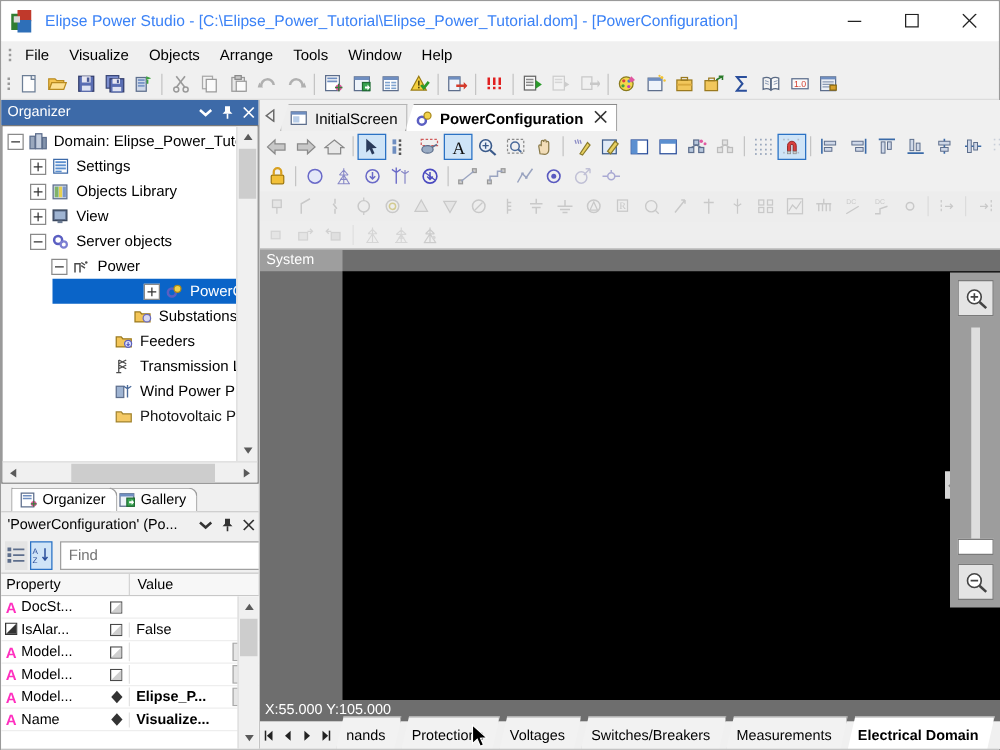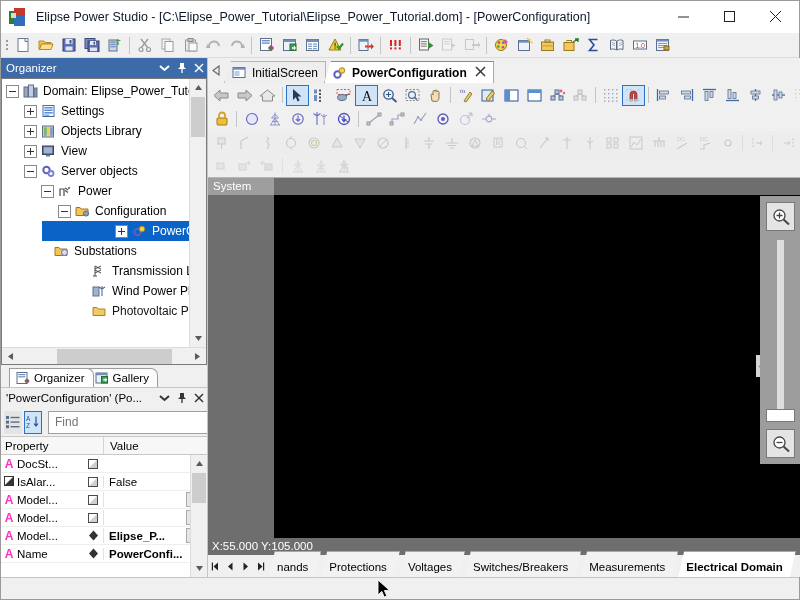--- a/index.html
+++ b/index.html
@@ -15,21 +15,21 @@
          border:1px solid #9a9a9a; }
 
   
   .titlebar { height:32px; background:#ffffff; display:flex; align-items:center;
               position:relative; }
   .app-icon { width:18px; height:18px; margin-left:8px; position:relative; flex:0 0 auto; }
   .app-icon .sq1{position:absolute;left:0;top:3px;width:9px;height:13px;background:#2f7d32;}
   .app-icon .sq2{position:absolute;left:5px;top:0px;width:11px;height:9px;background:#c0392b;}
   .app-icon .sq3{position:absolute;left:5px;top:8px;width:11px;height:10px;background:#2e6fb8;}
   .app-icon .sq4{position:absolute;left:2px;top:5px;width:5px;height:5px;background:#d8d8d8;}
-  .title-text { margin-left:9px; font-size:12.5px; color:#0f172a; white-space:nowrap; }
+  .title-text { margin-left:9px; font-size:12.5px; color:#3b82f6; white-space:nowrap; }
   .winbtns { position:absolute; right:0; top:0; height:32px; display:flex; }
   .winbtn { width:46px; height:32px; display:flex; align-items:center;
             justify-content:center; }
   .winbtn svg { display:block; }
 
   
   .menubar { height:22px; background:#f0f0f0; display:flex; align-items:center;
              padding-left:3px; }
   .gripdots { width:8px; height:18px; display:flex; flex-direction:column;
               justify-content:center; align-items:center; gap:2px; }
@@ -238,20 +238,34 @@
       </div>
       <div class="winbtn">
         <svg width="12" height="12">
             <line x1="0" y1="0" x2="11" y2="11" stroke="#222" stroke-width="1"></line>
             <line x1="11" y1="0" x2="0" y2="11" stroke="#222" stroke-width="1"></line>
           </svg>
       </div>
     </div>
   </div>
 
+  <div class="menubar">
+    <div class="gripdots">
+        <i></i>
+        <i></i>
+        <i></i>
+      </div>
+    <div class="menu-item">File</div>
+    <div class="menu-item">Visualize</div>
+    <div class="menu-item">Objects</div>
+    <div class="menu-item">Arrange</div>
+    <div class="menu-item">Tools</div>
+    <div class="menu-item">Window</div>
+    <div class="menu-item">Help</div>
+  </div>
 
   <div class="toolbar-main">
     <div class="gripdots">
         <i></i>
         <i></i>
         <i></i>
       </div>
 
     <div class="tb-btn">
       <svg width="16" height="16">
@@ -582,53 +596,54 @@
             <span class="ticon">
               <svg width="15" height="14">
                   <path d="M2 12 l0 -7 4 0 0 7" fill="none" stroke="#4a4a4a" stroke-width="1.2"></path>
                   <path d="M7 4 l3 2 M7 6.5 l3 2" stroke="#4a4a4a" stroke-width="1.1"></path>
                   <circle cx="11" cy="4" r="1" fill="#4a4a4a"></circle>
                 </svg>
               </span>
             <span class="tlabel">Power</span>
           </div>
 
-          <div class="tnode" style="padding-left:56px;">
-            <span class="tw"></span>
-            <span class="ticon">
-              <svg width="15" height="14">
-                  <path d="M1 11.5 L1 3.5 L5 3.5 L6.2 5 L13 5 L13 11.5z" fill="#f3c558" stroke="#9b7a1e"></path>
-                  <circle cx="11" cy="9.5" r="2.6" fill="#8e9bb5" stroke="#5d6e8c"></circle>
-                </svg>
-              </span>
-            <span class="tlabel">Configuration</span>
-          </div>
 
           <div class="tnode sel" style="padding-left:73px;margin-left:40px;">
             <span class="tw plus" style="background:#fff;"></span>
             <span class="ticon">
               <svg width="15" height="14">
                   <circle cx="5.5" cy="8" r="3.2" fill="none" stroke="#5b5fc2" stroke-width="2"></circle>
                   <circle cx="10" cy="5" r="2.8" fill="#f2d24a" stroke="#a8881a"></circle>
                 </svg>
               </span>
             <span class="tlabel">PowerConfig</span>
           </div>
 
-          <div class="tnode" style="padding-left:35px;">
+          <div class="tnode" style="padding-left:88px;">
             <span class="tw none"></span>
             <span class="ticon">
               <svg width="15" height="14">
                   <path d="M1 11.5 L1 3.5 L5 3.5 L6.2 5 L13 5 L13 11.5z" fill="#f3c558" stroke="#9b7a1e"></path>
                   <circle cx="10.5" cy="8.5" r="3" fill="#d8d8f0" stroke="#6a6ac0"></circle>
                 </svg>
               </span>
             <span class="tlabel">Substations</span>
           </div>
 
+          <div class="tnode" style="padding-left:73px;">
+            <span class="tw none"></span>
+            <span class="ticon">
+              <svg width="15" height="14">
+                  <path d="M1 11.5 L1 3.5 L5 3.5 L6.2 5 L13 5 L13 11.5z" fill="#f3c558" stroke="#9b7a1e"></path>
+                  <circle cx="10.5" cy="9" r="2.8" fill="#dfe3fa" stroke="#5b5fc2"></circle>
+                  <path d="M10.5 7.5 l0 3 M9.3 9.3 l1.2 1.2 1.2 -1.2" stroke="#5b5fc2" stroke-width="0.9" fill="none"></path>
+                </svg>
+              </span>
+            <span class="tlabel">Feeders</span>
+          </div>
 
           <div class="tnode" style="padding-left:73px;">
             <span class="tw none"></span>
             <span class="ticon">
               <svg width="15" height="14">
                   <path d="M3 2 L3 12 M3 2 L9 5 M3 5 L9 2 M3 6 L9 9 M3 9 L9 6 M1 12 L5 12" stroke="#4a4a4a" stroke-width="1" fill="none"></path>
                 </svg>
               </span>
             <span class="tlabel">Transmission Line</span>
           </div>
@@ -838,21 +853,21 @@
           </div>
           <div class="grow">
             <span class="gi">A</span>
             <span class="gname">Name</span>
             <span class="gmark">
               <svg width="11" height="11">
                   <path d="M5.5 0.5 L10 5.5 L5.5 10.5 L1 5.5z" fill="#333"></path>
                 </svg>
               </span>
             <span class="gval">
-                <span class="v bold">PowerConfi...</span>
+                <span class="v bold">Visualize...</span>
               </span>
           </div>
 
           <div class="pv-scroll">
             <div class="arrow">
               <svg width="9" height="7">
                   <path d="M4.5 1 L8 6 L1 6z" fill="#5a5a5a"></path>
                 </svg>
               </div>
             <div class="thumb"></div>

